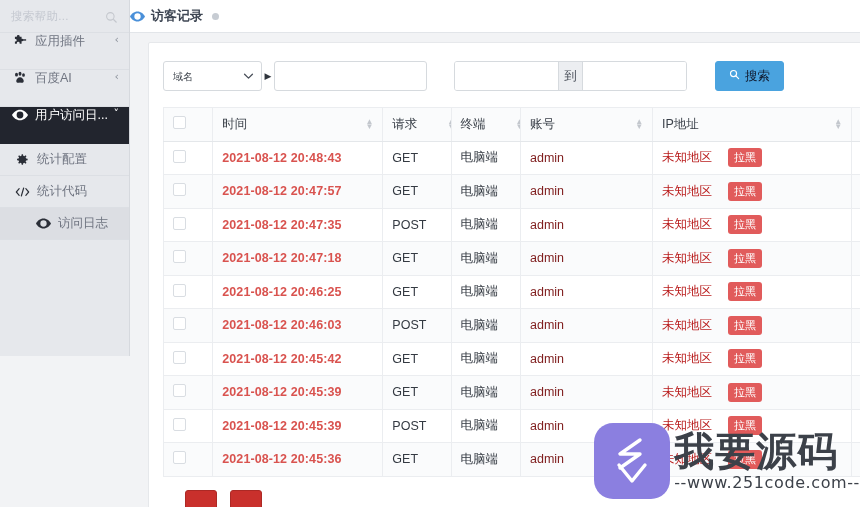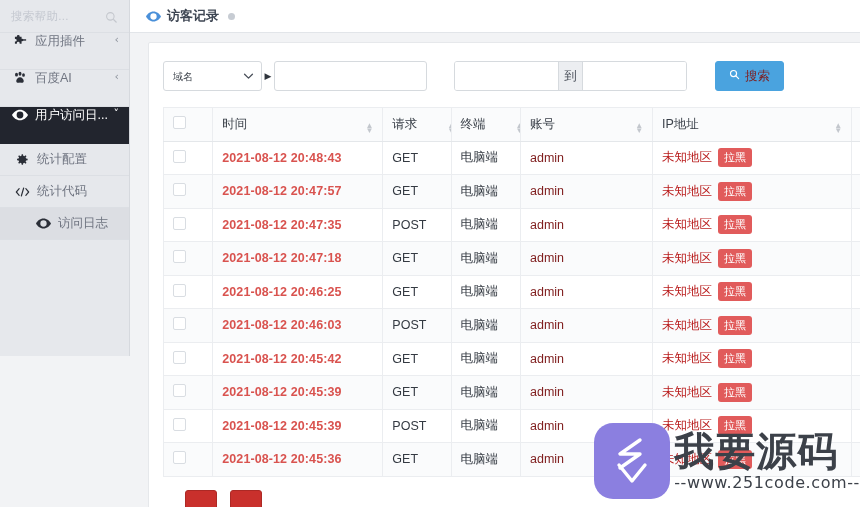--- a/index.html
+++ b/index.html
@@ -98,21 +98,20 @@
   }
   .sub-item.selected { background: #dcdee3; justify-content: center; }
 
   
   .main { flex: 1 1 auto; height: 507px; background: #f2f3f5; position: relative; overflow: hidden; }
 
   .tabbar {
     height: 33px; background: #ffffff;
     border-bottom: 1px solid #e2e5e9;
     display: flex; align-items: center;
-    padding-left: 16px;
   }
   .tab {
     display: flex; align-items: center;
     font-size: 13px; color: #3e4653; font-weight: bold;
     cursor: pointer;
   }
   .tab .tab-eye { color: #4a90d9; margin-right: 6px; display:inline-flex; }
   .tab .tab-dot {
     width: 7px; height: 7px; border-radius: 50%;
     background: #c7ccd3; margin-left: 9px;
@@ -172,59 +171,59 @@
   }
   .daterange .sep {
     width: 25px; display: flex; align-items: center; justify-content: center;
     background: #eceef1; border-left: 1px solid #d6dade; border-right: 1px solid #d6dade;
     font-size: 12.5px; color: #4a505a;
   }
   .btn-search {
     margin-left: 28px;
     height: 30px; padding: 0 13px;
     background: #4aa3df; border: 1px solid #4aa3df; border-radius: 3px;
-    color: #7f1d1d; font-size: 12.5px; cursor: pointer;
+    color: #0f172a; font-size: 12.5px; cursor: pointer;
     display: inline-flex; align-items: center; gap: 5px;
     font-family: "Liberation Sans", sans-serif;
   }
 
   
   .tbl-wrap { padding: 0 0 0 14px; }
   table.grid { border-collapse: collapse; table-layout: fixed; width: 846px; }
   table.grid th, table.grid td {
     border: 1px solid #ebedf0;
     font-size: 12.5px;
     padding: 0 9px;
     height: 33.5px;
     text-align: left;
     vertical-align: middle;
     overflow: hidden; white-space: nowrap;
   }
   table.grid th {
     background: #fafbfc; color: #3a4049; font-weight: normal;
     border-bottom: 1px solid #e4e7ea;
   }
-  .th-in { display: flex; align-items: flex-end; gap: 24px; }
+  .th-in { display: flex; align-items: center; gap: 24px; }
   .sorter {
     margin-left: auto; display: inline-flex; flex-direction: column;
     line-height: 5px; color: #c3c7cd; font-size: 8px; padding-left: 6px;
   }
   .cb {
     width: 13px; height: 13px; border: 1px solid #d9dde2;
     border-radius: 2px; background: #fff; display: inline-block;
     cursor: pointer;
   }
   td.c-time { color: #d9534f; font-weight: bold; letter-spacing: .1px; }
   td.c-req  { color: #343a42; }
   td.c-term { color: #343a42; }
   td.c-acct { color: #7f1d1d; }
   td.c-url  { color: #7fa7cd; }
   .region { color: #b91c1c; }
   .badge-black {
-    display: inline-block; margin-left: 6px;
+    display: inline-block; margin-left: 16px;
     background: #e15b5b; color: #fff;
     font-size: 11px; padding: 2px 6px; border-radius: 3px;
     cursor: pointer; vertical-align: middle;
   }
   tr.alt td { background: #fafbfc; }
 
   .footer-actions {
     padding: 13px 0 0 36px; display: flex; gap: 13px;
   }
   .btn-danger {

